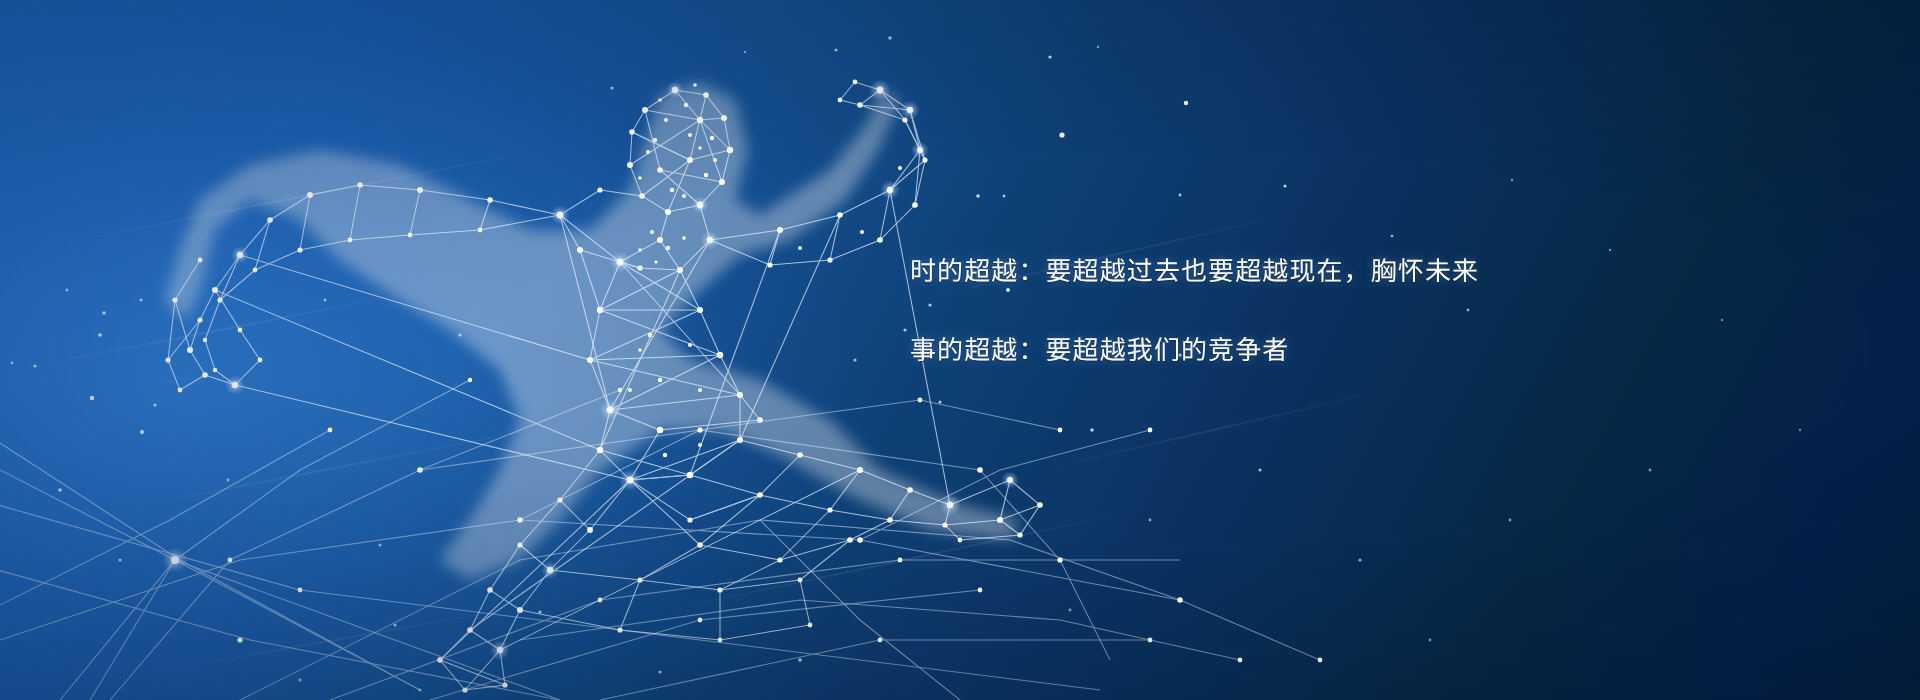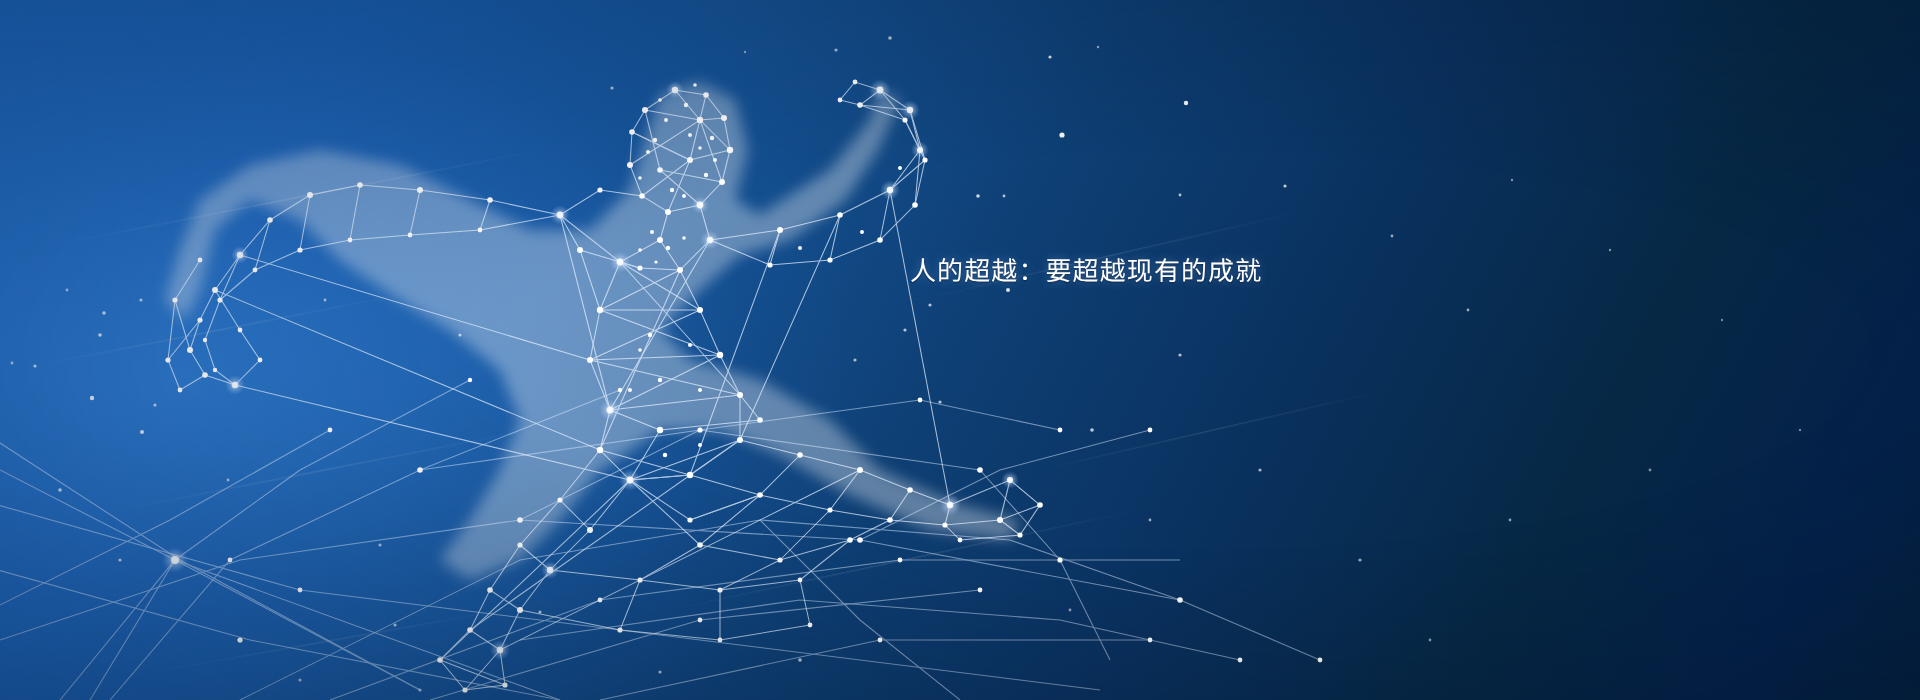--- a/index.html
+++ b/index.html
@@ -523,16 +523,17 @@
       <circle cx="612" cy="88" r="1.6" opacity="0.65"></circle>
       <circle cx="836" cy="50" r="1.6" opacity="0.65"></circle>
       <circle cx="890" cy="38" r="1.8" opacity="0.7"></circle>
       <circle cx="745" cy="52" r="1.2" opacity="0.5"></circle>
     </g>
   </svg>
 
   <div class="bg-vignette"></div>
 
   <div id="text-block">
-    <div class="tline">人的超越：要超越现有的成就</div>
+    <div class="tline">时的超越：要超越过去也要超越现在，胸怀未来</div>
+    <div class="tline">事的超越：要超越我们的竞争者</div>
   </div>
 
 </div>
 
 </body></html>

